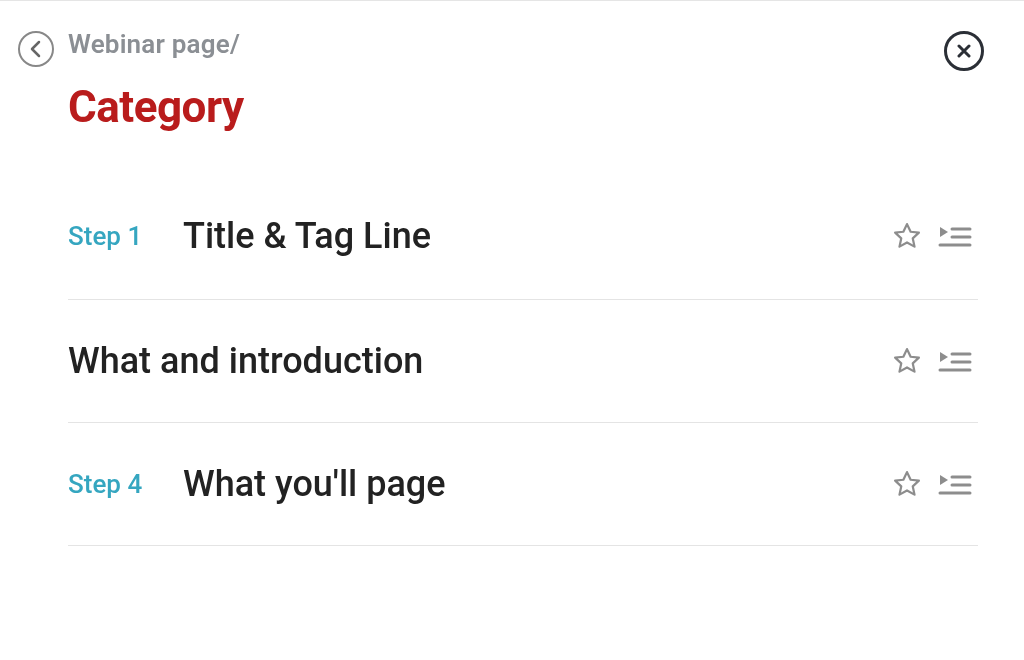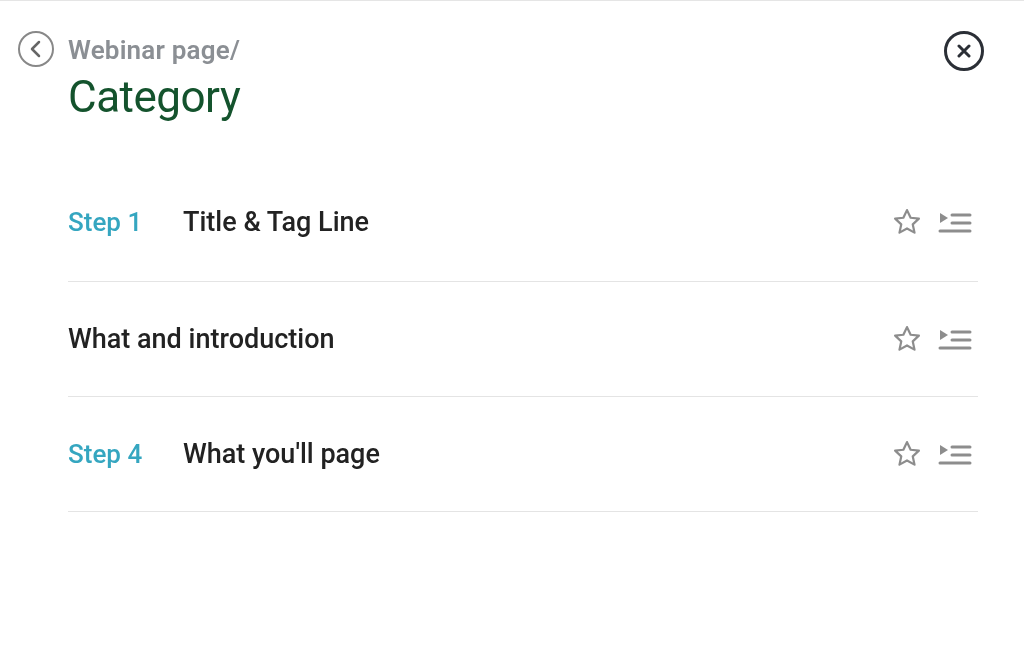--- a/index.html
+++ b/index.html
@@ -12,21 +12,21 @@
       background: #fff;
       width: 1024px;
       height: 660px;
       border-top: 1px solid #e5e5e5;
       overflow: hidden;
     }
     .outer {
       width: 100%;
       height: 100%;
       position: relative;
-      padding: 30px 46px 0 18px;
+      padding: 24px 46px 0 18px;
     }
     .back-btn {
       position: absolute;
       left: 18px;
       top: 30px;
       width: 36px;
       height: 36px;
       border: 2px solid #888;
       border-radius: 50%;
       display: flex;
@@ -56,23 +56,23 @@
       margin-top: 4px;
     }
     .breadcrumb {
       font-size: 26px;
       font-weight: 600;
       color: #8b8f94;
       letter-spacing: 0.2px;
     }
     .page-title {
       font-size: 44px;
-      font-weight: 400;
-      color: #14532d;
-      margin-top: 6px;
+      font-weight: 700;
+      color: #b91c1c;
+      margin-top: 22px;
       letter-spacing: -0.5px;
     }
     .steps {
       margin-top: 82px;
       margin-left: 50px;
       margin-right: 0;
     }
     .step-row {
       display: flex;
       align-items: center;
@@ -85,21 +85,21 @@
       align-items: center;
     }
     .step-label {
       font-size: 26px;
       font-weight: 500;
       color: #35a6c0;
       min-width: 115px;
       flex-shrink: 0;
     }
     .step-title {
-      font-size: 27px;
+      font-size: 36px;
       font-weight: 500;
       color: #222;
       flex: 1;
     }
     .step-actions {
       display: flex;
       align-items: center;
       gap: 14px;
       padding-right: 6px;
     }

